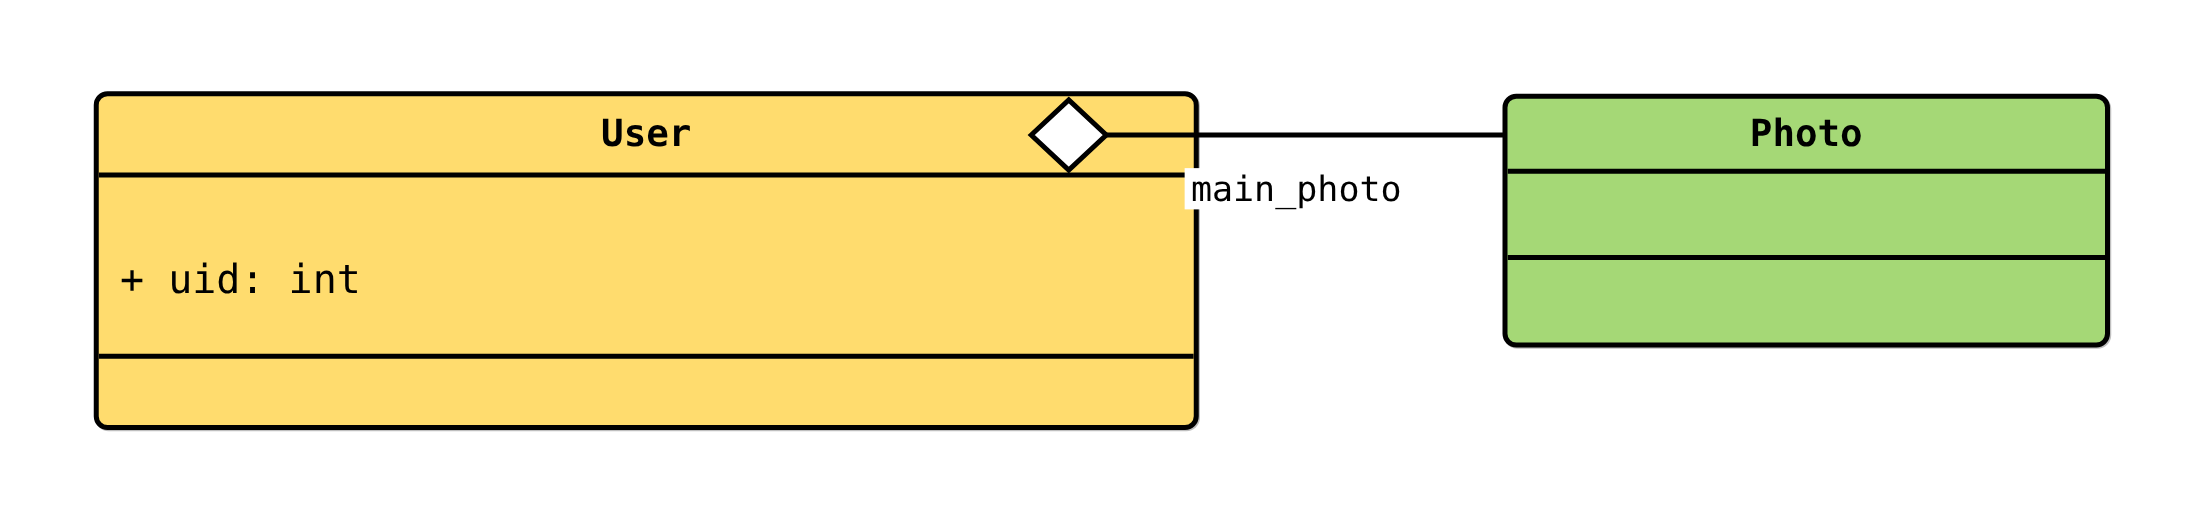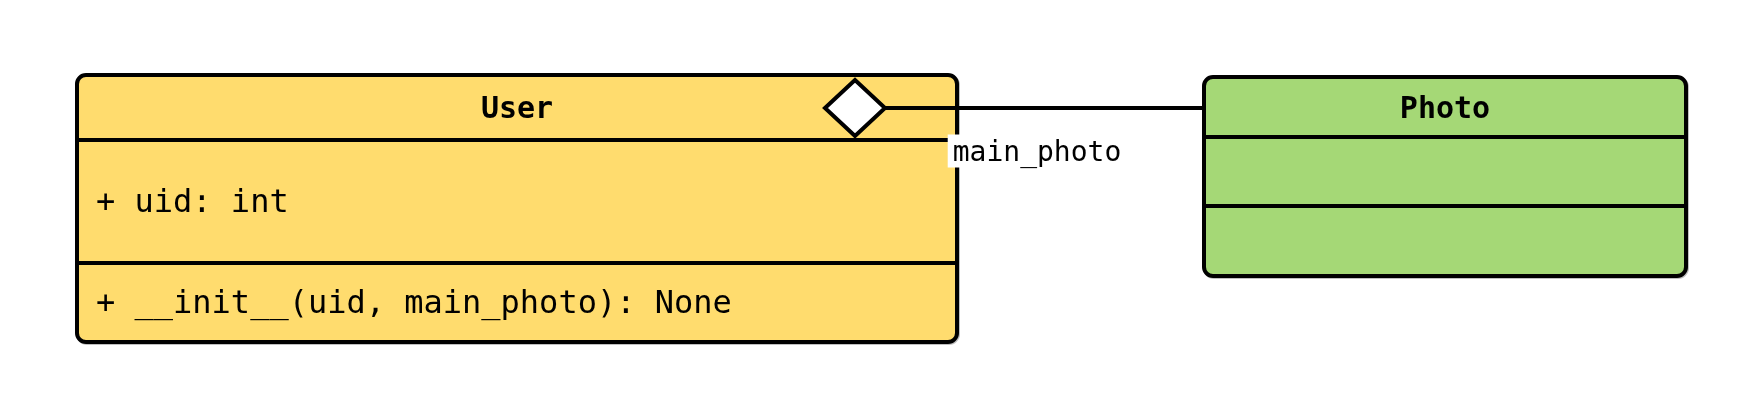--- a/index.html
+++ b/index.html
@@ -57,21 +57,21 @@
   .uml-class-user .compartment-title { height: 65px; }
   .uml-class-photo .compartment-title { height: 60px; }
   .compartment-attrs {
     display: flex;
     flex-direction: column;
     justify-content: center;
     padding: 0 17px;
     font-size: 32px;
     line-height: 31px;
   }
-  .uml-class-user .compartment-attrs { height: 123px; }
+  .uml-class-user .compartment-attrs { height: 123px; margin-top: 22px; }
   .uml-class-photo .compartment-attrs { height: 69px; }
   .compartment-methods {
     flex: 1;
     display: flex;
     flex-direction: column;
     justify-content: center;
     padding: 0 17px;
     font-size: 32px;
     line-height: 31px;
   }
@@ -105,23 +105,20 @@
 </head>
 <body>
 
 <div class="canvas">
 
   <div class="uml-class uml-class-user" style="background-color: rgb(255, 220, 110);">
     <div class="compartment compartment-title divided">User</div>
     <div class="compartment compartment-attrs divided">
       <div class="text-line"><span>+ uid: </span><span>int</span></div>
     </div>
-    <div class="compartment compartment-methods">
-      <div class="text-line">+ __init__(uid, main_photo): None</div>
-    </div>
   </div>
 
   <svg class="diamond-svg" width="68" height="62" viewBox="0 0 68 62">
     <polygon points="4,31 34,3 64,31 34,59" fill="#ffffff" stroke="#000000" stroke-width="4" stroke-linejoin="miter"></polygon>
   </svg>
 
   <div class="edge-line"></div>
   <div class="edge-label">main_photo</div>
 
   <div class="uml-class uml-class-photo" style="background-color: rgb(165, 216, 118);">

